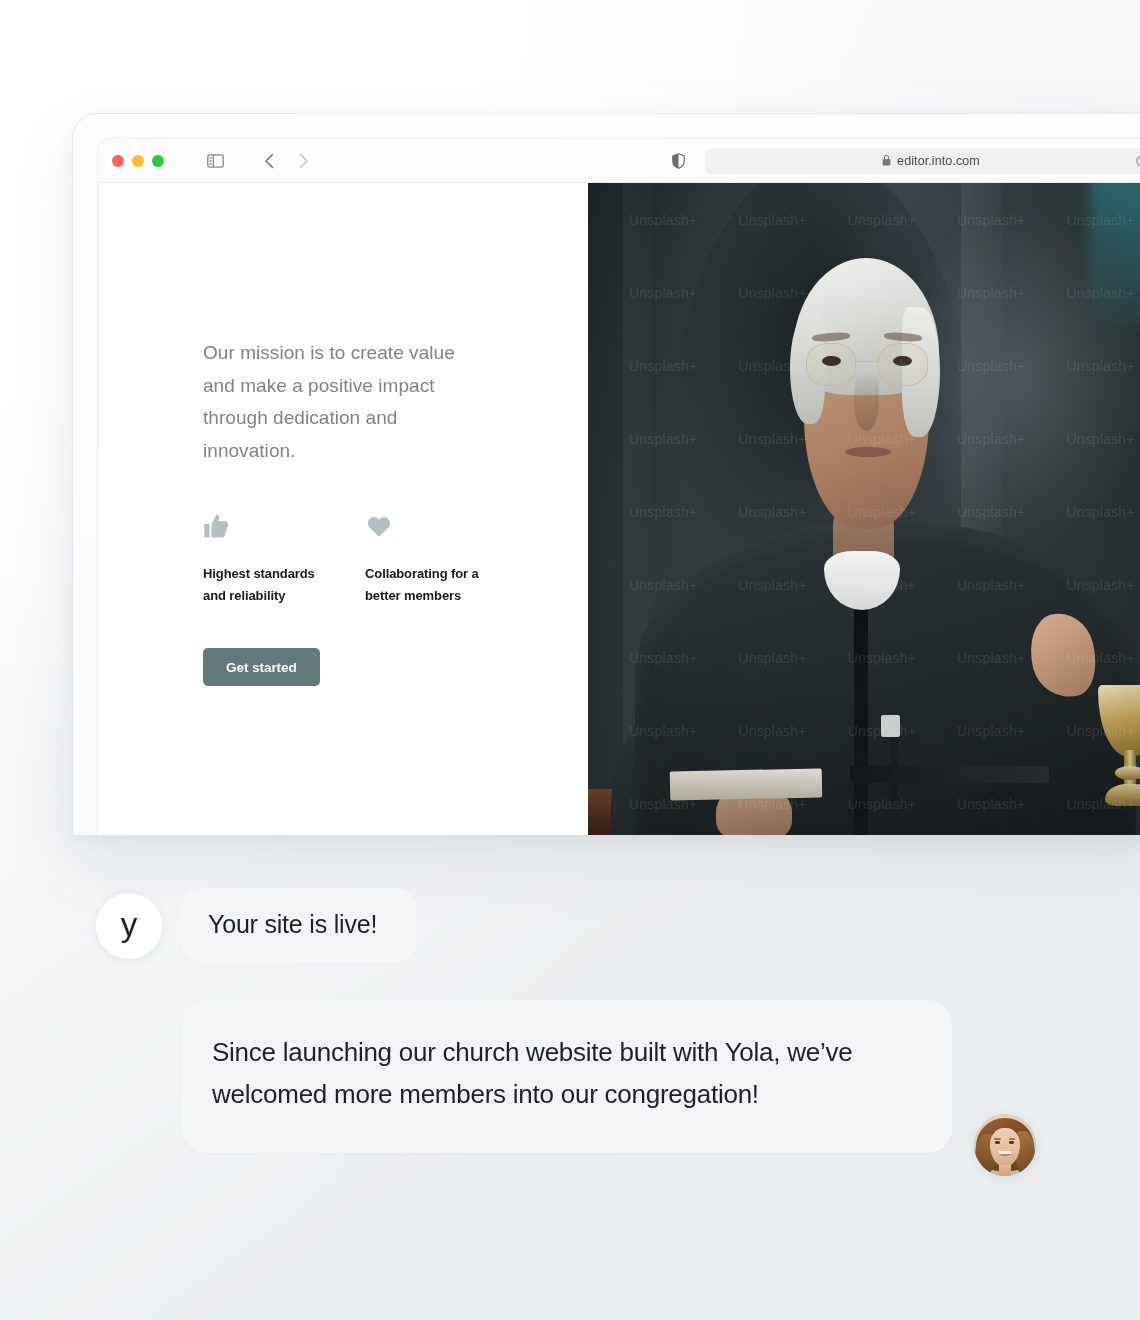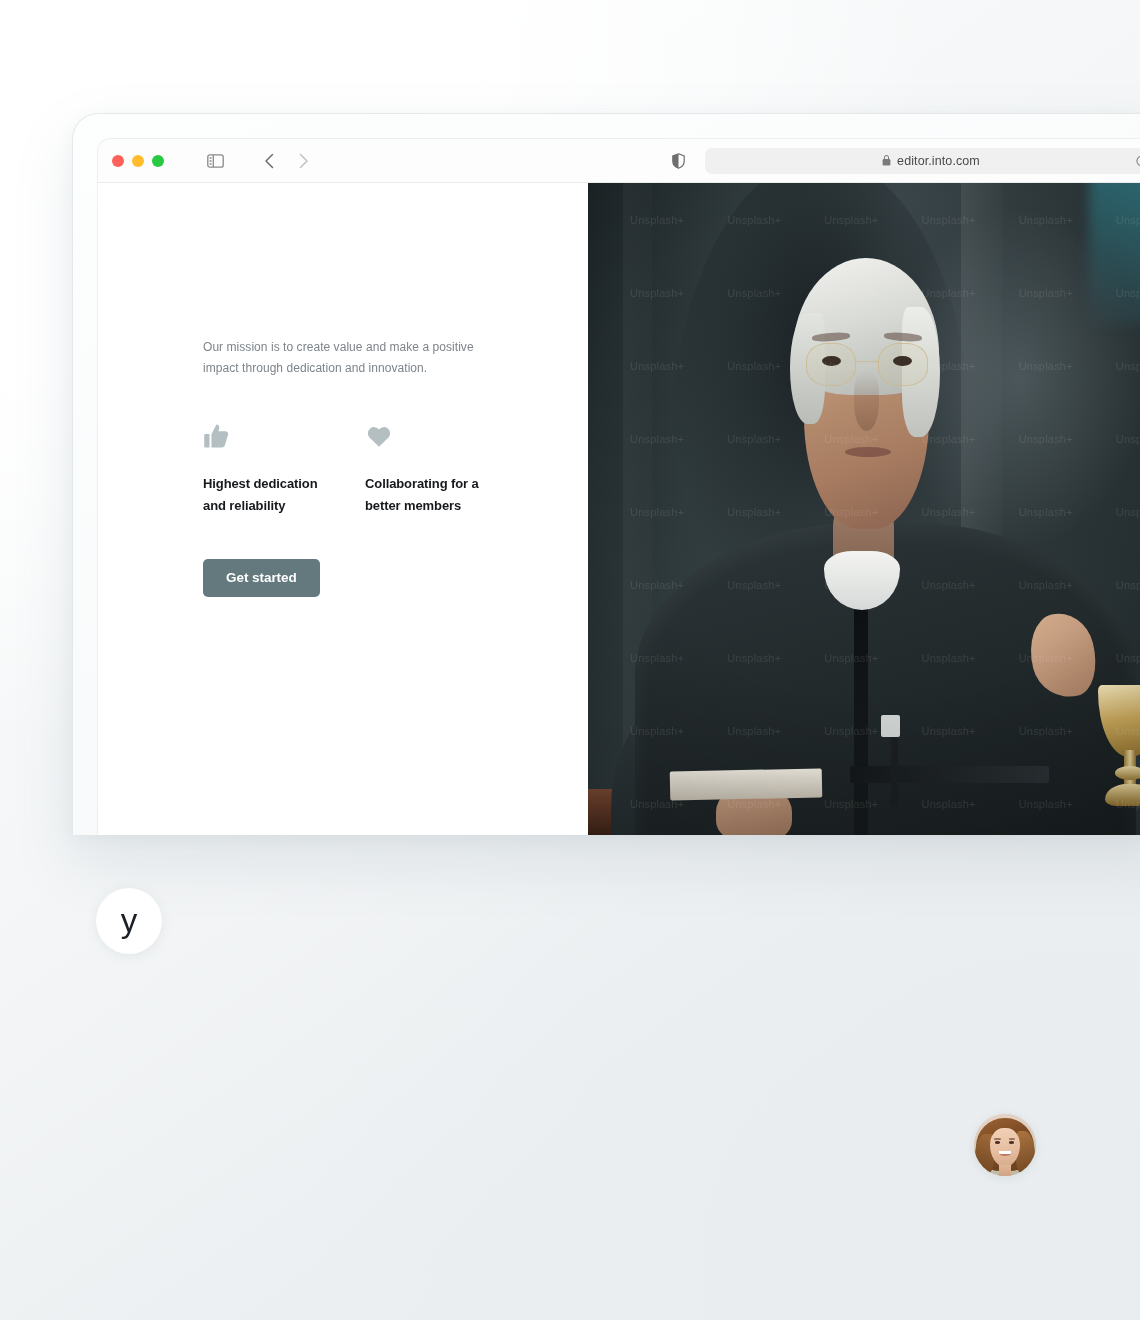--- a/index.html
+++ b/index.html
@@ -133,21 +133,21 @@
     font-size: 35px;
     line-height: 1.06;
     font-weight: 700;
     letter-spacing: -0.9px;
     color: #111418;
     max-width: 300px;
   }
 
   #hero-subtext {
     margin-top: 24px;
-    font-size: 12px;
+    font-size: 19px;
     line-height: 1.72;
     color: #7d848a;
     max-width: 282px;
     letter-spacing: 0.05px;
   }
 
   #feature-list {
     display: flex;
     margin-top: 44px;
     gap: 0;
@@ -365,21 +365,21 @@
     position: absolute; inset: 0;
     display: grid;
     grid-template-columns: repeat(6, 1fr);
     grid-auto-rows: 73px;
     pointer-events: none;
   }
   #photo-watermarks span {
     display: flex;
     align-items: center;
     justify-content: center;
-    font-size: 11px;
+    font-size: 14px;
     color: rgba(255,255,255,0.10);
     letter-spacing: 0.2px;
     white-space: nowrap;
     margin-left: 41px;
   }
   .ph-vignette {
     position: absolute; inset: 0;
     background: radial-gradient(125% 95% at 50% 40%, rgba(0,0,0,0) 40%, rgba(0,0,0,0.34) 100%);
     pointer-events: none;
   }
@@ -561,21 +561,21 @@
         <p id="hero-subtext">Our mission is to create value and make a positive impact through dedication and innovation.</p>
 
         <div id="feature-list">
           <div class="feature-item">
             <span class="feature-icon">
               <svg width="29" height="29" viewBox="0 0 24 24" fill="currentColor">
                 <path d="M2 10h3.4v11H2a1 1 0 0 1-1-1V11a1 1 0 0 1 1-1z"></path>
                 <path d="M7 10.2 11.1 2c1.4 0 2.4 1 2.4 2.3 0 .9-.3 2-.8 3.4h5.6c1.4 0 2.5 1.1 2.5 2.4 0 .3-.1.6-.2.9l-2.3 7.6A3 3 0 0 1 15.4 21H7z"></path>
               </svg>
             </span>
-            <div class="feature-label">Highest dedication and reliability</div>
+            <div class="feature-label">Highest standards and reliability</div>
           </div>
 
           <div class="feature-item">
             <span class="feature-icon">
               <svg width="28" height="28" viewBox="0 0 24 24" fill="currentColor">
                 <path d="M12 21.3 3.6 13A5.3 5.3 0 0 1 12 6.4 5.3 5.3 0 0 1 20.4 13z"></path>
               </svg>
             </span>
             <div class="feature-label">Collaborating for a better members</div>
           </div>
@@ -687,22 +687,24 @@
     </div>
   </div>
 </div>
 
 <div id="chat-section">
 
   <div id="chat-row-1">
     <div id="yola-avatar">
       <span>y</span>
     </div>
+    <div id="chat-bubble-1">Your site is live!</div>
   </div>
 
+  <div id="chat-bubble-2">Since launching our church website built with Yola, we’ve welcomed more members into our congregation!</div>
 </div>
 
 <div id="person-avatar">
   <span class="pa pa-bg"></span>
   <span class="pa pa-hair"></span>
   <span class="pa pa-hair-l"></span>
   <span class="pa pa-hair-r"></span>
   <span class="pa pa-face"></span>
   <span class="pa pa-brow-l"></span>
   <span class="pa pa-brow-r"></span>

